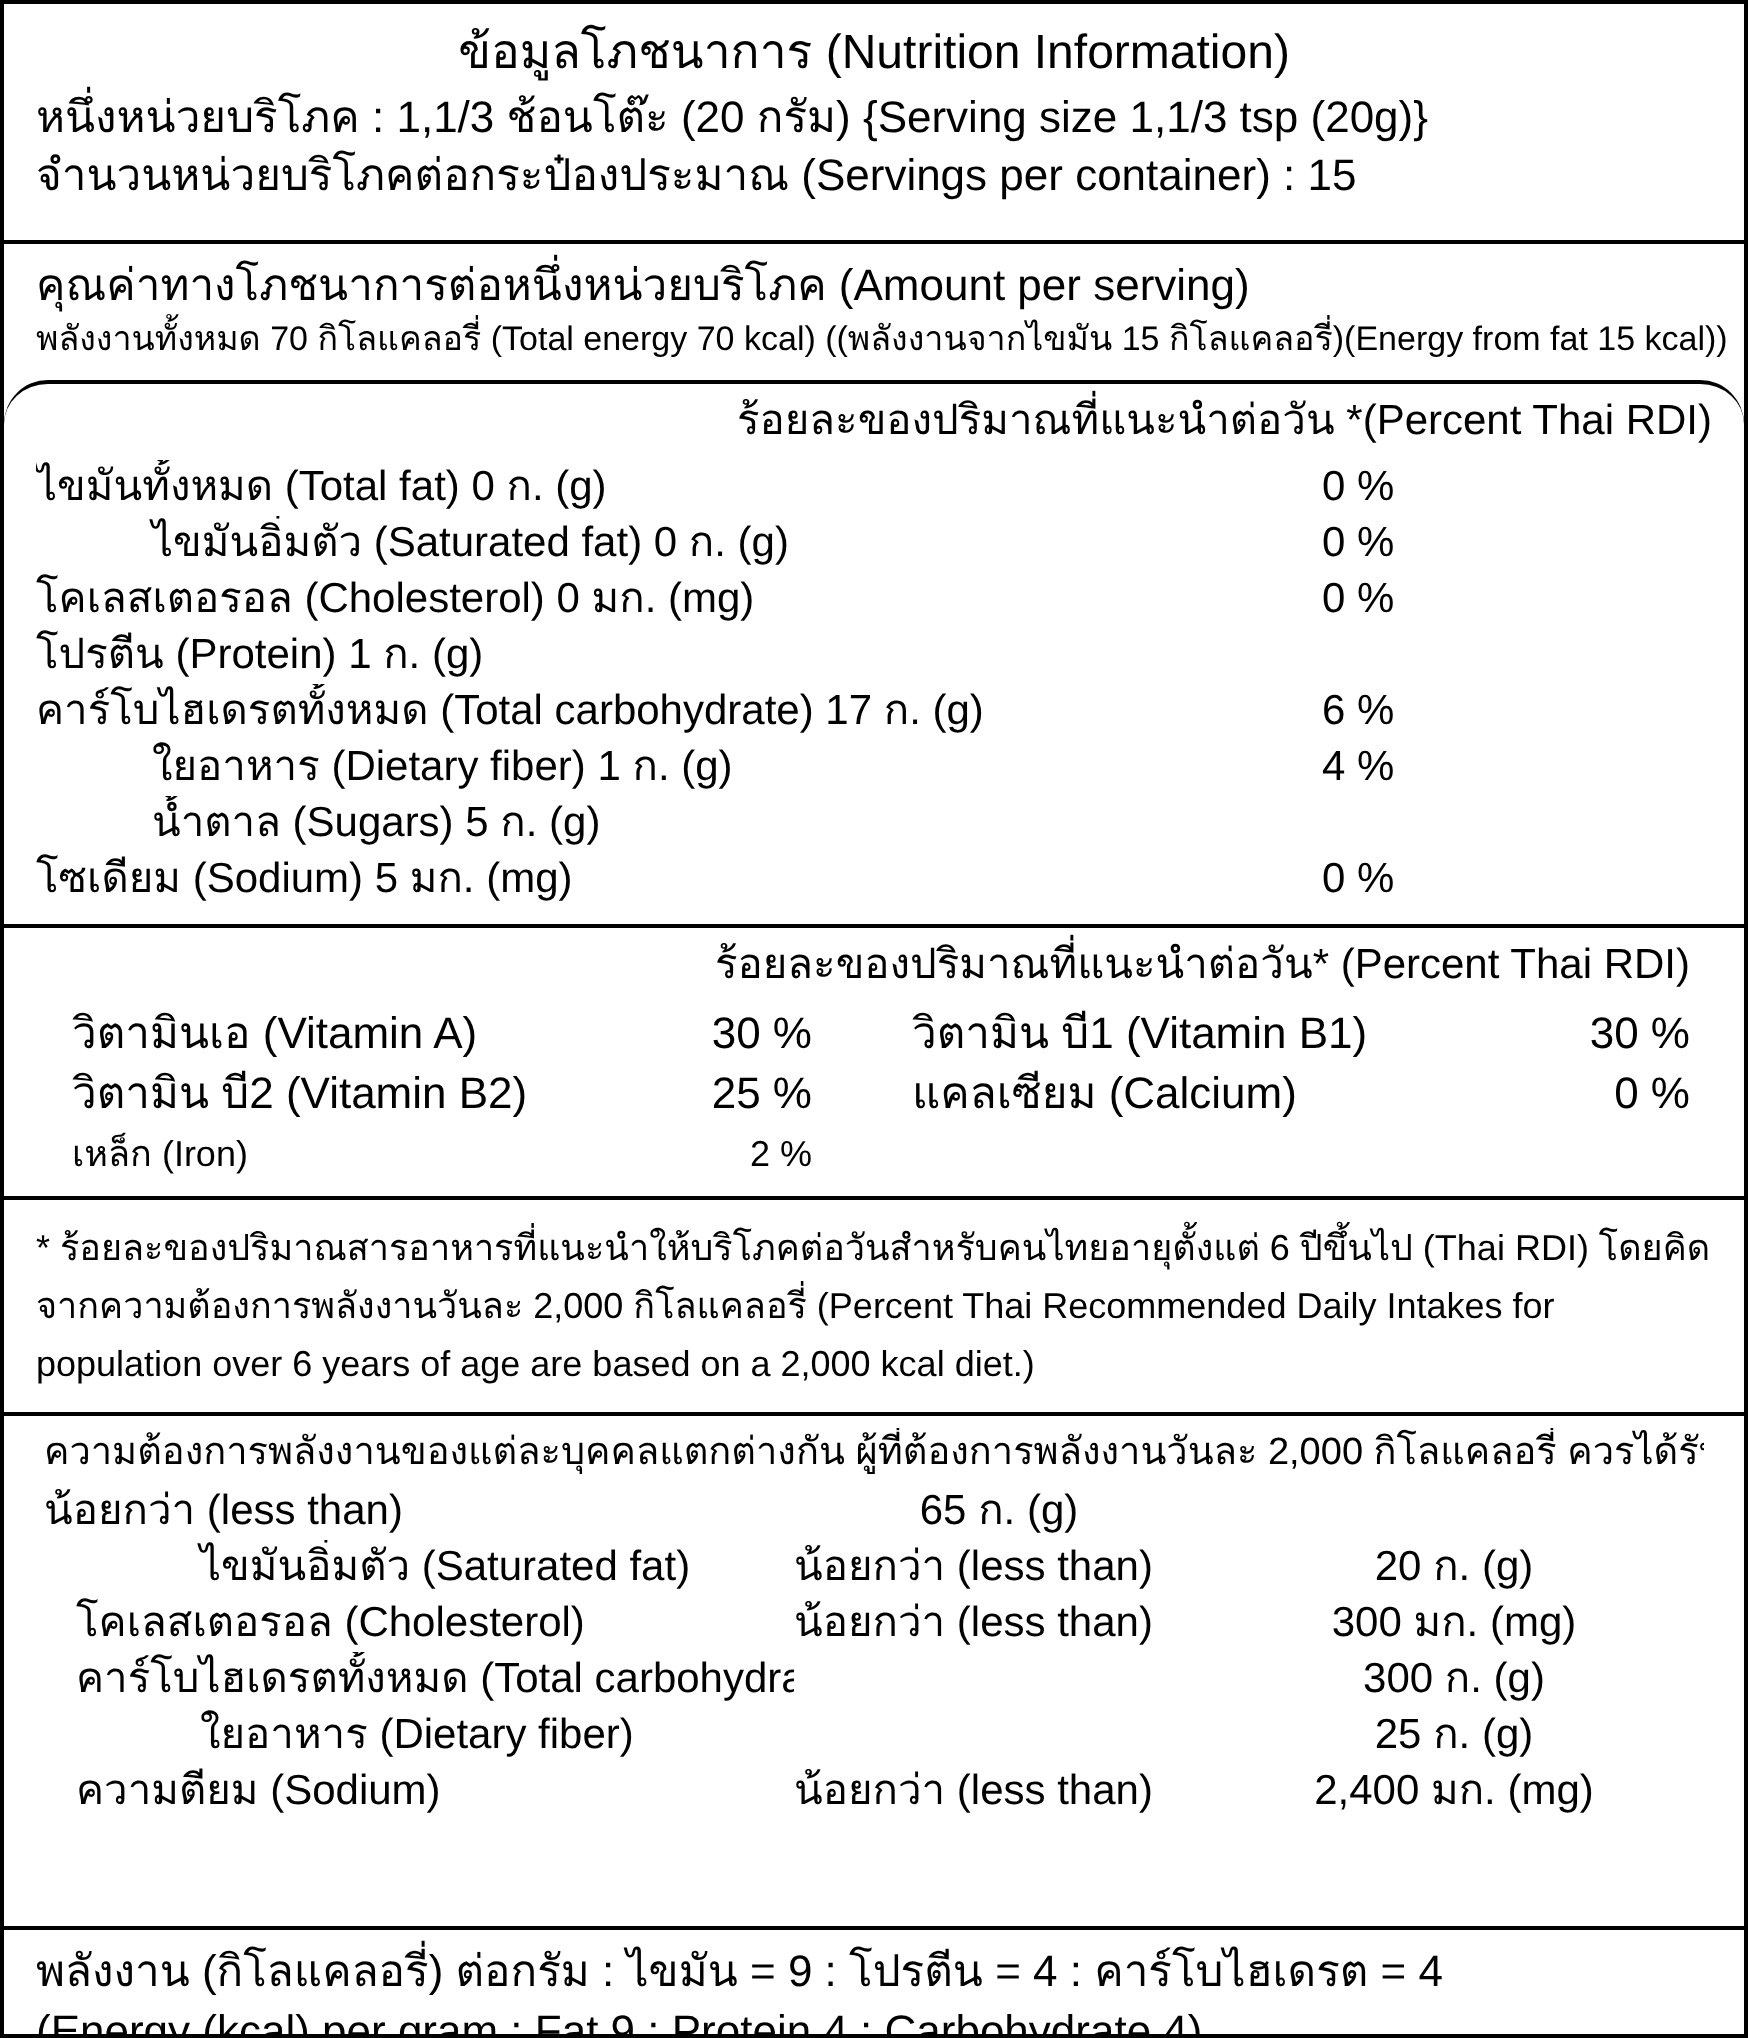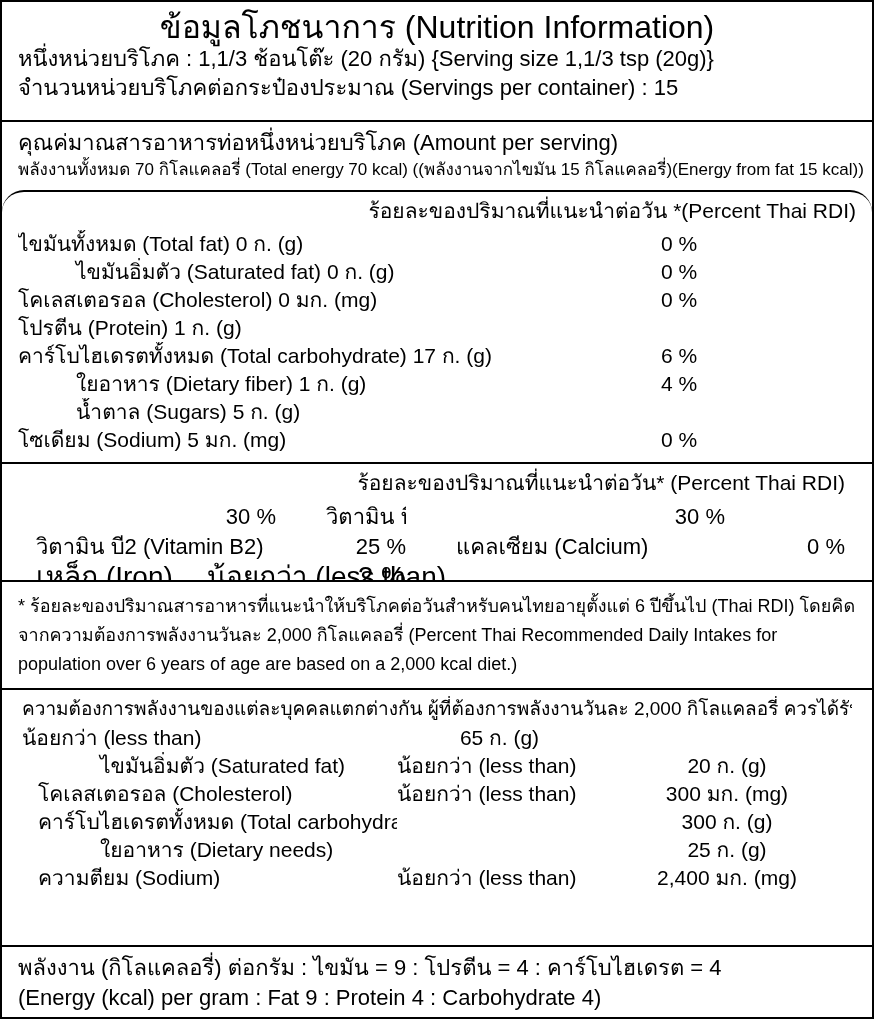--- a/index.html
+++ b/index.html
@@ -13,41 +13,41 @@
     width:874px; height:1019px;
     background:#fff;
     border:2px solid #000;
     overflow:hidden;
   }
   .sec { overflow:hidden; }
   .sec + .sec { border-top:2px solid #000; }
   .sec1 { height:118px; padding:8px 16px 0; }
   .sec2 { height:70px;  padding:6px 16px 0; }
   .sec3 { height:272px; padding:4px 16px 0;border-radius:22px; }
-  .sec4 { height:118px; padding:4px 27px 0 34px; }
+  .sec4 { height:136px; padding:4px 27px 0 34px; }
   .sec5 { height:108px; padding:10px 16px 0; }
   .sec6 { height:257px; padding:6px 20px 0; }
   .sec7 { height:71px;  padding:6px 16px 12px; }
 
-  .title { text-align:center; font-size:32px; line-height:34px; }
+  .title { text-align:center; font-size:24px; line-height:34px; }
   .line22 { font-size:22px; line-height:29px; white-space:nowrap; }
   .energy-line { font-size:17px; line-height:26px; white-space:nowrap; }
 
   .rdi-header { text-align:right; font-size:21px; line-height:30px; margin-bottom:4px; white-space:nowrap; }
 
   .nrow { display:flex; font-size:21px; line-height:28px; white-space:nowrap; }
   .nrow .lbl { flex:1 1 auto; overflow:hidden; }
   .nrow .pct { flex:0 0 195px; text-align:left; }
   .ind1 .lbl { padding-left:58px; }
 
   .mrow { display:grid; grid-template-columns:240px 130px 1fr 120px; font-size:22px; line-height:30px; white-space:nowrap; }
   .mrow .p1 { text-align:right; }
   .mrow .l2 { padding-left:50px; overflow:hidden; }
   .mrow .p2 { text-align:right; }
-  .mrow3 { position:relative; display:flex; font-size:28px; line-height:30px; white-space:nowrap; }
+  .mrow3 { position:relative; display:flex; font-size:18px; line-height:30px; white-space:nowrap;flex-direction:column; }
   .mrow3 .q1 { margin-left:34px; }
   .mrow3 .p1 { position:absolute; left:220px; width:150px; text-align:right; }
 
   .footnote { font-size:18px; line-height:29px; }
 
   .dn-intro-th { font-size:19px; line-height:26px; white-space:nowrap; overflow:hidden; }
   .dn-intro-en { font-size:17px; line-height:25px; }
   .dnrow { display:grid; grid-template-columns:minmax(0,1fr) 205px 250px; font-size:21px; line-height:28px; white-space:nowrap; }
   .dnrow .lbl { padding-left:16px; overflow:hidden; }
   .dnrow.ind1 .lbl { padding-left:78px; }
@@ -61,21 +61,21 @@
 
 <div class="sheet">
 
   <div class="sec sec1">
     <div class="title">ข้อมูลโภชนาการ (Nutrition Information)</div>
     <div class="line22">หนึ่งหน่วยบริโภค : 1,1/3 ช้อนโต๊ะ (20 กรัม) {Serving size 1,1/3 tsp (20g)}</div>
     <div class="line22">จำนวนหน่วยบริโภคต่อกระป๋องประมาณ (Servings per container) : 15</div>
   </div>
 
   <div class="sec sec2">
-    <div class="line22">คุณค่มาณสารอาหารท่อหนึ่งหน่วยบริโภค (Amount per serving)</div>
+    <div class="line22">คุณค่าทางโภชนาการต่อหนึ่งหน่วยบริโภค (Amount per serving)</div>
     <div class="energy-line">พลังงานทั้งหมด 70 กิโลแคลอรี่ (Total energy 70 kcal) ((พลังงานจากไขมัน 15 กิโลแคลอรี่)(Energy from fat 15 kcal))</div>
   </div>
 
   <div class="sec sec3">
     <div class="rdi-header">ร้อยละของปริมาณที่แนะนำต่อวัน *(Percent Thai RDI)</div>
     <div class="nrow">
       <span class="lbl">ไขมันทั้งหมด (Total fat) 0 ก. (g)</span>
       <span class="pct">0 %</span>
     </div>
     <div class="nrow ind1">
@@ -104,20 +104,21 @@
     </div>
     <div class="nrow">
       <span class="lbl">โซเดียม (Sodium) 5 มก. (mg)</span>
       <span class="pct">0 %</span>
     </div>
   </div>
 
   <div class="sec sec4">
     <div class="rdi-header">ร้อยละของปริมาณที่แนะนำต่อวัน* (Percent Thai RDI)</div>
     <div class="mrow">
+      <span class="l1">วิตามินเอ (Vitamin A)</span>
       <span class="p1">30 %</span>
       <span class="l2">วิตามิน บี1 (Vitamin B1)</span>
       <span class="p2">30 %</span>
     </div>
     <div class="mrow">
       <span class="l1">วิตามิน บี2 (Vitamin B2)</span>
       <span class="p1">25 %</span>
       <span class="l2">แคลเซียม (Calcium)</span>
       <span class="p2">0 %</span>
     </div>
@@ -148,21 +149,21 @@
         <span class="lbl">โคเลสเตอรอล (Cholesterol)</span>
         <span class="qual">น้อยกว่า (less than)</span>
         <span class="val">300 มก. (mg)</span>
       </div>
       <div class="dnrow">
         <span class="lbl">คาร์โบไฮเดรตทั้งหมด (Total carbohydrate)</span>
         <span class="qual"></span>
         <span class="val">300 ก. (g)</span>
       </div>
       <div class="dnrow ind1">
-        <span class="lbl">ใยอาหาร (Dietary needs)</span>
+        <span class="lbl">ใยอาหาร (Dietary fiber)</span>
         <span class="qual"></span>
         <span class="val">25 ก. (g)</span>
       </div>
       <div class="dnrow">
         <span class="lbl">ความตียม (Sodium)</span>
         <span class="qual">น้อยกว่า (less than)</span>
         <span class="val">2,400 มก. (mg)</span>
       </div>
     </div>
   </div>

